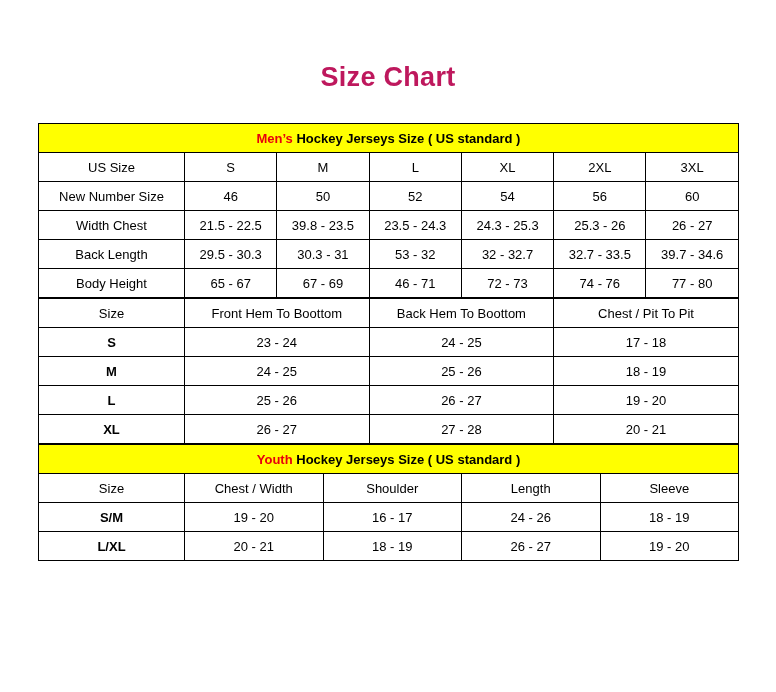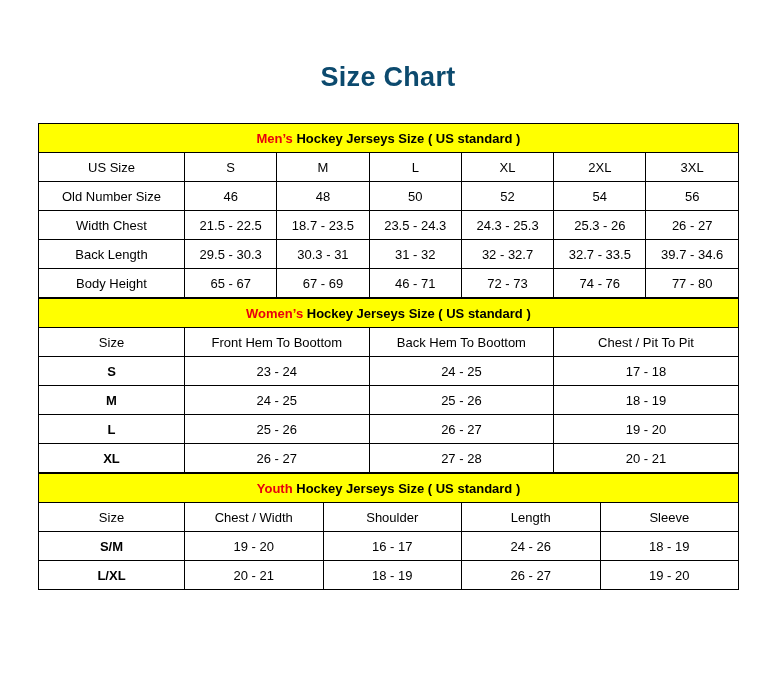--- a/index.html
+++ b/index.html
@@ -14,21 +14,21 @@
     overflow: hidden;
   }
   .page {
     position: relative;
     width: 776px;
     height: 692px;
     box-sizing: border-box;
   }
   .title {
     text-align: center;
-    color: #0c4a6e;
+    color: #be185d;
     font-size: 27px;
     font-weight: bold;
     padding-top: 62px;
     letter-spacing: 0.3px;
   }
   .chart-wrap {
     margin: 0 auto;
     width: 700px;
     padding-top: 30px;
   }
@@ -98,42 +98,42 @@
         <tr>
           <td class="hdr">US Size</td>
           <td class="hdr">S</td>
           <td class="hdr">M</td>
           <td class="hdr">L</td>
           <td class="hdr">XL</td>
           <td class="hdr">2XL</td>
           <td class="hdr">3XL</td>
         </tr>
         <tr>
-          <td class="rowlabel">Old Number Size</td>
+          <td class="rowlabel">New Number Size</td>
           <td>46</td>
-          <td>48</td>
           <td>50</td>
           <td>52</td>
           <td>54</td>
           <td>56</td>
+          <td>60</td>
         </tr>
         <tr>
           <td class="rowlabel">Width Chest</td>
           <td>21.5 - 22.5</td>
-          <td>18.7 - 23.5</td>
+          <td>39.8 - 23.5</td>
           <td>23.5 - 24.3</td>
           <td>24.3 - 25.3</td>
           <td>25.3 - 26</td>
           <td>26 - 27</td>
         </tr>
         <tr>
           <td class="rowlabel">Back Length</td>
           <td>29.5 - 30.3</td>
           <td>30.3 - 31</td>
-          <td>31 - 32</td>
+          <td>53 - 32</td>
           <td>32 - 32.7</td>
           <td>32.7 - 33.5</td>
           <td>39.7 - 34.6</td>
         </tr>
         <tr>
           <td class="rowlabel">Body Height</td>
           <td>65 - 67</td>
           <td>67 - 69</td>
           <td>46 - 71</td>
           <td>72 - 73</td>
@@ -144,23 +144,20 @@
     </table>
 
     <table class="chart">
       <colgroup>
         <col class="wom-c0">
           <col class="wom-c">
           <col class="wom-c">
           <col class="wom-c">
       </colgroup>
       <tbody>
-        <tr class="band">
-          <td colspan="4"><span class="red">Women’s</span><span class="blk"> Hockey Jerseys Size ( US standard )</span></td>
-        </tr>
         <tr>
           <td class="hdr">Size</td>
           <td class="hdr">Front Hem To Boottom</td>
           <td class="hdr">Back Hem To Boottom</td>
           <td class="hdr">Chest / Pit To Pit</td>
         </tr>
         <tr>
           <td class="boldcell">S</td>
           <td>23 - 24</td>
           <td>24 - 25</td>

